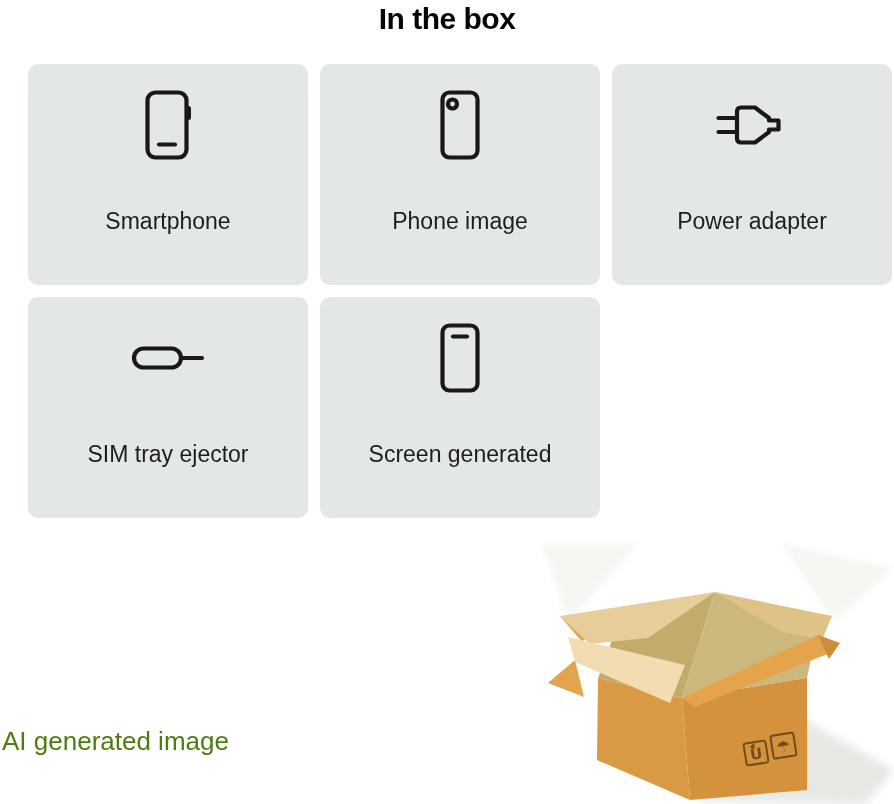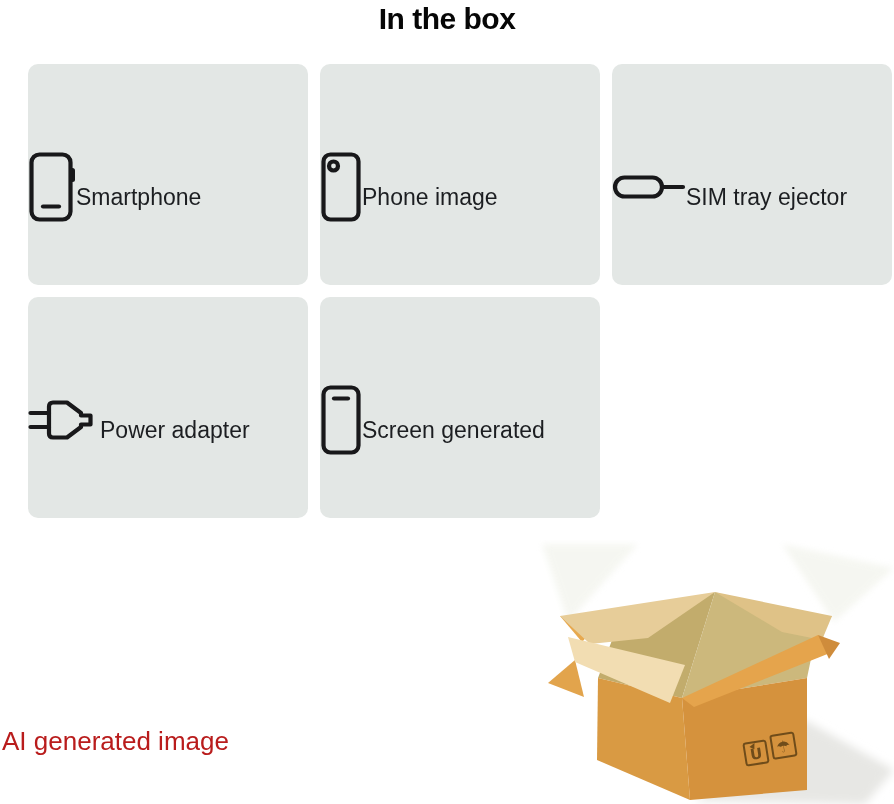--- a/index.html
+++ b/index.html
@@ -12,35 +12,35 @@
     text-align:center;font-size:30px;font-weight:700;color:#060606;
     padding-top:2px;height:64px;box-sizing:border-box;letter-spacing:-0.5px;
   }
   .grid{
     margin-left:28px;width:864px;
     display:grid;grid-template-columns:repeat(3,280px);
     grid-auto-rows:221px;column-gap:12px;row-gap:12px;
   }
   .card{
     background:#e3e7e5;border-radius:10px;
-    display:flex;flex-direction:row;align-items:center;
+    display:flex;flex-direction:column;align-items:center;
   }
   .icon-wrap{
     height:74px;margin-top:24px;
     display:flex;align-items:center;justify-content:center;
   }
   .icon-wrap svg{display:block;}
   .icon-stroke{stroke:#18181a;fill:none;stroke-width:4.2;stroke-linecap:round;stroke-linejoin:round;}
   .icon-fill{fill:#18181a;stroke:none;}
   .card-label{
     margin-top:46px;font-size:23px;color:#1c1e21;line-height:27px;
   }
   .ai-label{
     position:absolute;left:2px;top:726px;
-    font-size:26px;color:#b91c1c;
+    font-size:26px;color:#4d7c0f;
   }
   .box-art{position:absolute;left:520px;top:540px;width:374px;height:264px;}
 </style>
 </head>
 <body>
 
 <div class="page">
 
   <div class="page-title">In the box</div>
 
@@ -62,37 +62,37 @@
         <svg width="42" height="72" viewBox="0 0 42 72">
           <rect class="icon-stroke" x="3.5" y="3.5" width="35" height="65" rx="7"></rect>
           <circle class="icon-stroke" cx="13.5" cy="15" r="4.5" stroke-width="4"></circle>
         </svg>
       </div>
       <div class="card-label">Phone image</div>
     </div>
 
     <div class="card">
       <div class="icon-wrap">
-        <svg width="74" height="26" viewBox="0 0 74 26">
-          <rect class="icon-stroke" x="3" y="3.5" width="47" height="19" rx="9.5"></rect>
-          <line class="icon-stroke" x1="50" y1="13" x2="71" y2="13" stroke-width="3.5"></line>
-        </svg>
-      </div>
-      <div class="card-label">SIM tray ejector</div>
-    </div>
-
-    <div class="card">
-      <div class="icon-wrap">
         <svg width="72" height="46" viewBox="0 0 72 46">
           <line class="icon-stroke" x1="2.5" y1="16" x2="21" y2="16"></line>
           <line class="icon-stroke" x1="2.5" y1="30" x2="21" y2="30"></line>
           <path class="icon-stroke" d="M25,5.5 H39 L53,16 V18.5 H62.5 V27.5 H53 V30 L39,40.5 H25 Q21,40.5 21,36.5 V9.5 Q21,5.5 25,5.5 Z"></path>
         </svg>
       </div>
       <div class="card-label">Power adapter</div>
+    </div>
+
+    <div class="card">
+      <div class="icon-wrap">
+        <svg width="74" height="26" viewBox="0 0 74 26">
+          <rect class="icon-stroke" x="3" y="3.5" width="47" height="19" rx="9.5"></rect>
+          <line class="icon-stroke" x1="50" y1="13" x2="71" y2="13" stroke-width="3.5"></line>
+        </svg>
+      </div>
+      <div class="card-label">SIM tray ejector</div>
     </div>
 
     <div class="card">
       <div class="icon-wrap">
         <svg width="42" height="72" viewBox="0 0 42 72">
           <rect class="icon-stroke" x="3.5" y="3.5" width="35" height="65" rx="7"></rect>
           <line class="icon-stroke" x1="14" y1="14.5" x2="28" y2="14.5" stroke-width="4.6"></line>
         </svg>
       </div>
       <div class="card-label">Screen generated</div>

